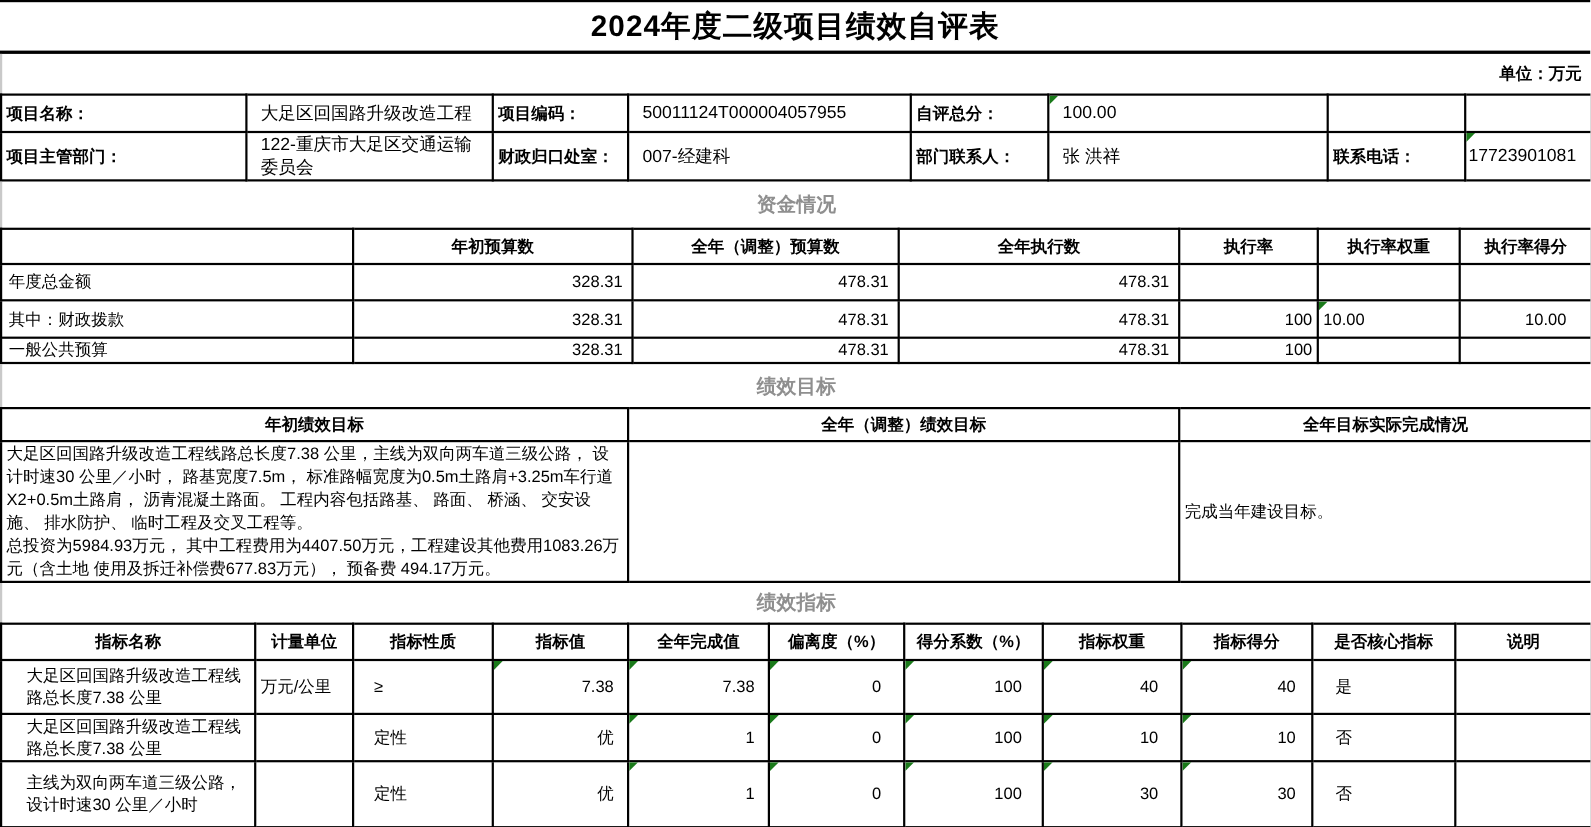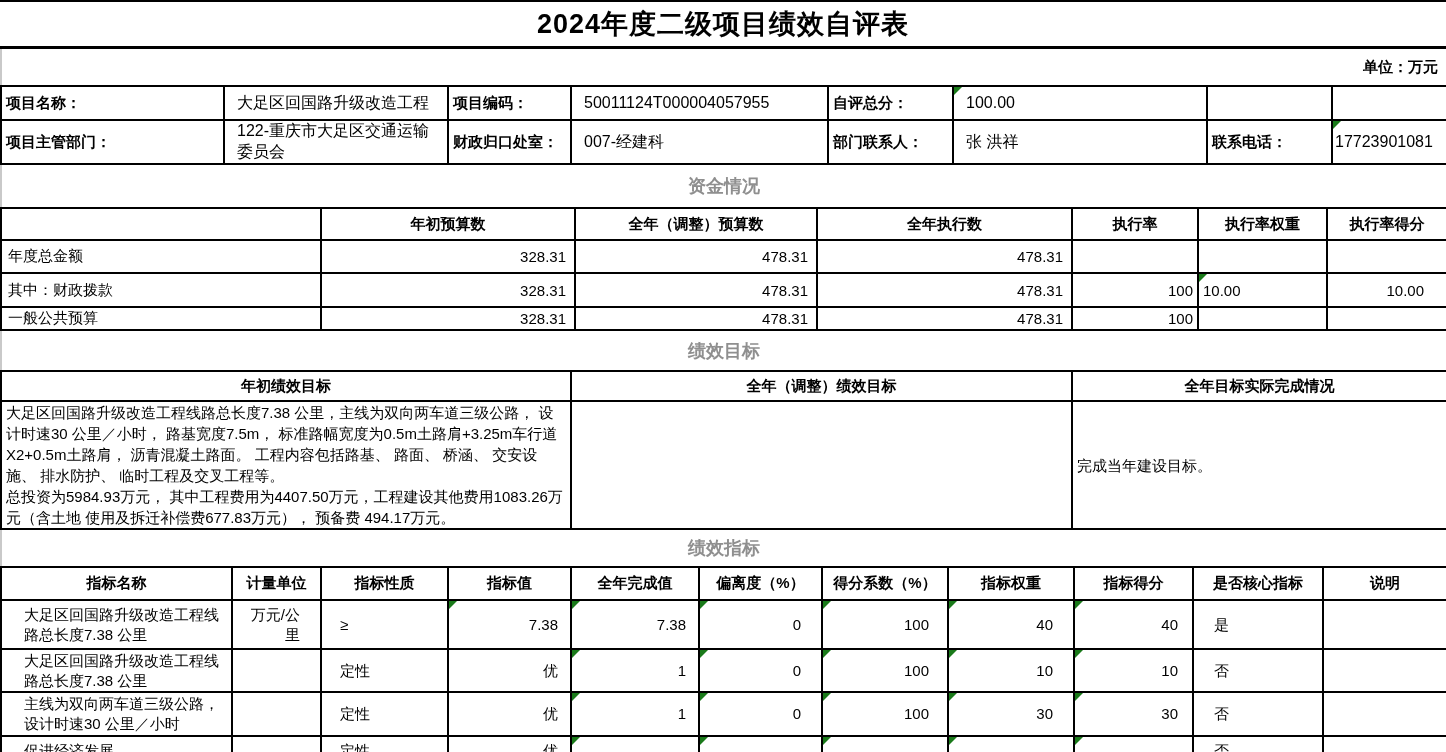--- a/index.html
+++ b/index.html
@@ -42,21 +42,21 @@
   .funding td:nth-child(5){text-align:right;padding-right:4px;}
   .funding td:nth-child(6){text-align:left;padding-left:4px;}
   .funding td:nth-child(7){text-align:right;padding-right:22px;}
   .funding td{font-size:16px;}
   
   .goals td{vertical-align:top;text-align:left;font-size:16px;line-height:21px;
     padding:1px 4px;white-space:pre-wrap;}
   
   .ind td{font-size:16px;line-height:20px;}
   .ind td:nth-child(1){text-align:left;padding-left:22px;padding-right:6px;}
-  .ind td:nth-child(2){text-align:right;padding-right:20px;}
+  .ind td:nth-child(2){padding-right:10px;}
   .ind td:nth-child(3){text-align:left;padding-left:18px;}
   .ind td:nth-child(4){text-align:right;padding-right:12px;}
   .ind td:nth-child(5){text-align:right;padding-right:12px;}
   .ind td:nth-child(6){text-align:right;padding-right:20px;}
   .ind td:nth-child(7){text-align:right;padding-right:18px;}
   .ind td:nth-child(8){text-align:right;padding-right:20px;}
   .ind td:nth-child(9){text-align:right;padding-right:14px;}
   .ind td:nth-child(10){text-align:left;padding-left:20px;}
   .ind td:nth-child(11){text-align:center;}
   
@@ -240,21 +240,21 @@
       <td>定性</td>
       <td>优</td>
       <td><i class="cf"></i><span>1</span></td>
       <td><i class="cf"></i><span>0</span></td>
       <td><i class="cf"></i><span>100</span></td>
       <td><i class="cf"></i><span>10</span></td>
       <td><i class="cf"></i><span>10</span></td>
       <td>否</td>
       <td></td>
     </tr>
-    <tr style="height:44px">
+    <tr style="height:60px">
       <td>主线为双向两车道三级公路，设计时速30 公里／小时</td>
       <td></td>
       <td>定性</td>
       <td>优</td>
       <td><i class="cf"></i><span>1</span></td>
       <td><i class="cf"></i><span>0</span></td>
       <td><i class="cf"></i><span>100</span></td>
       <td><i class="cf"></i><span>30</span></td>
       <td><i class="cf"></i><span>30</span></td>
       <td>否</td>

